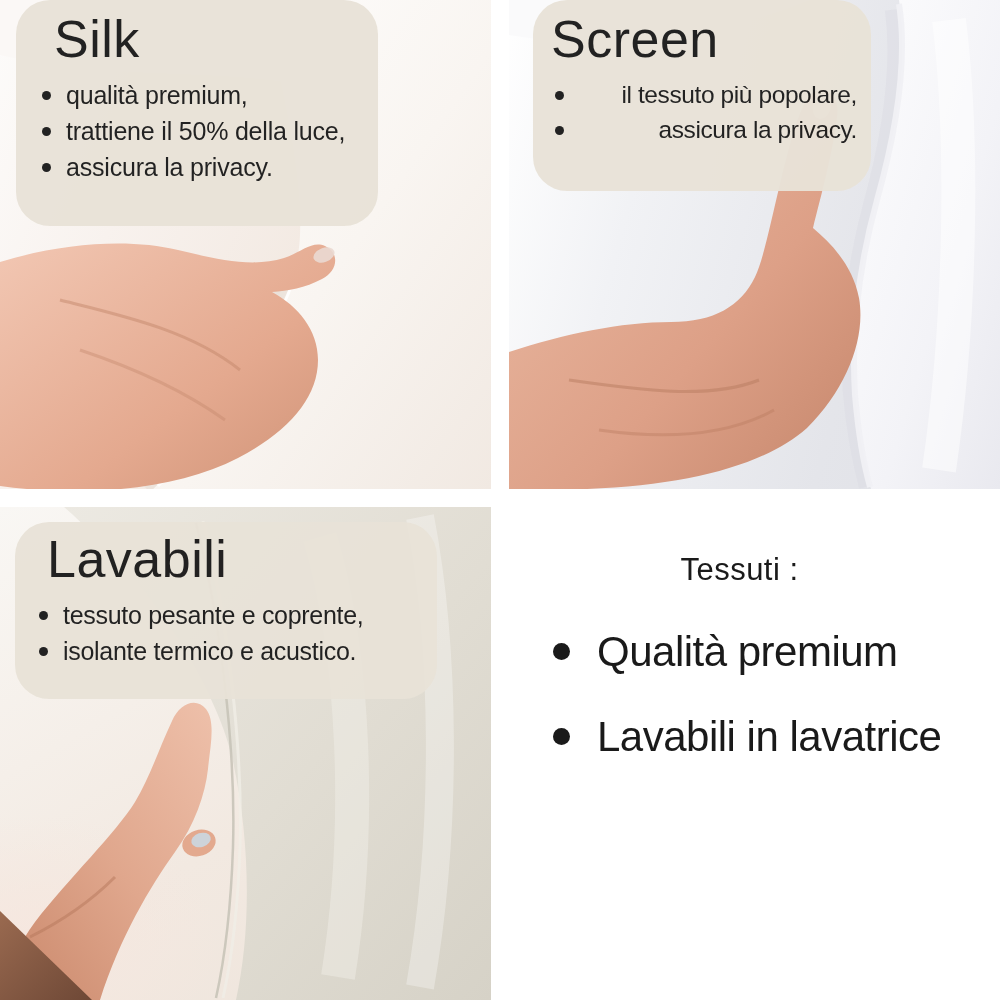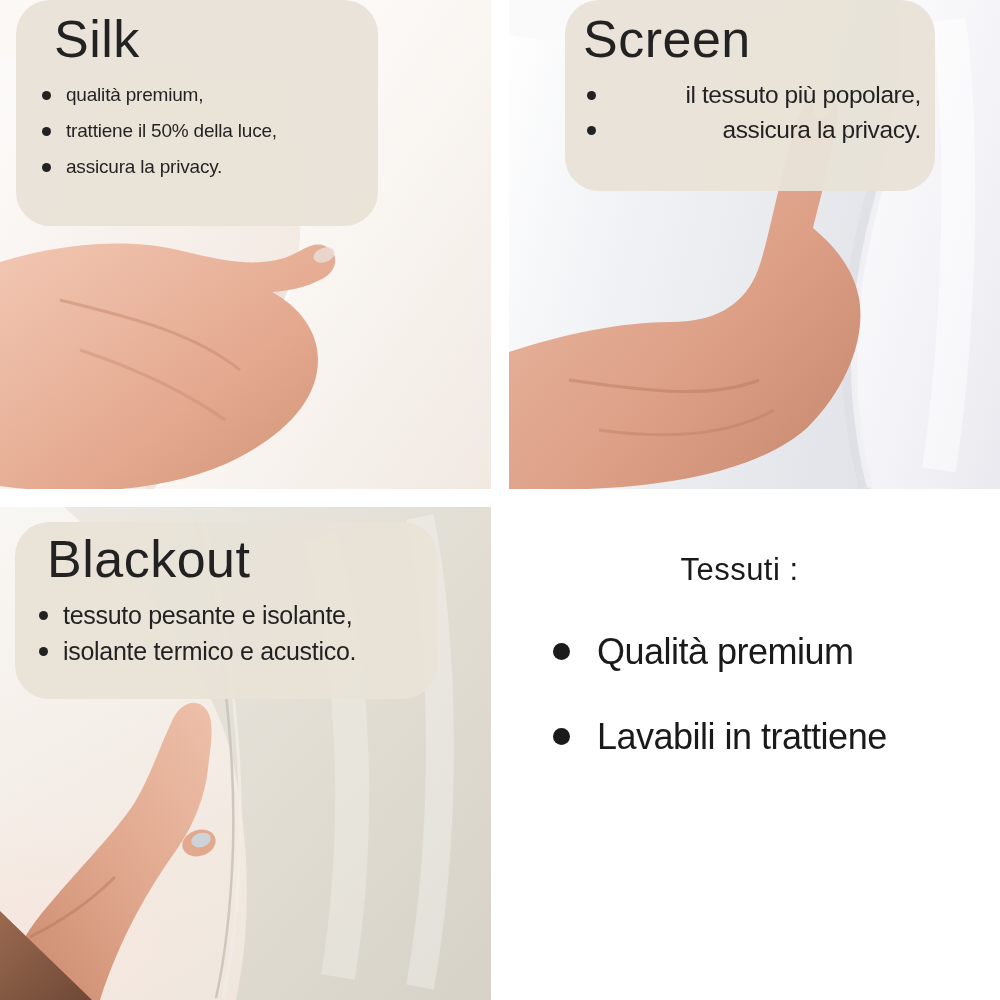--- a/index.html
+++ b/index.html
@@ -22,51 +22,51 @@
     background:
       radial-gradient(260px 180px at 8% 88%, #f6e7df 0%, rgba(246,231,223,0) 70%),
       linear-gradient(150deg,#f9f7f4 0%,#f5efe9 35%,#f2e9e1 60%,#eee4db 100%);
   }
 
   .overlay{
     position:absolute;background:var(--overlay-beige,#e9e3d8);
     border-radius:34px;opacity:.96;
   }
   .cell.silk .overlay{left:16px;top:0;width:362px;height:226px;padding:8px 16px 0 20px;box-sizing:border-box;}
-  .cell.screen .overlay{left:24px;top:0;width:370px;height:191px;padding:8px 14px 0 16px;box-sizing:border-box;margin-left:32px;}
+  .cell.screen .overlay{left:24px;top:0;width:338px;height:191px;padding:8px 14px 0 16px;box-sizing:border-box;}
   .cell.blackout .overlay{left:15px;top:15px;width:422px;height:177px;padding:6px 12px 0 18px;box-sizing:border-box;}
 
   .card-title{
     margin:2px 0 7px 0;font-size:52px;line-height:1.15;font-weight:500;
     letter-spacing:.5px;color:var(--text-dark,#1a1a1a);
   }
   .cell.silk .card-title{margin-left:18px;}
   .cell.screen .card-title{margin-left:2px;}
   .cell.blackout .card-title{margin-left:14px;}
 
   ul.card-list{list-style:none;margin:0;padding:0;}
   ul.card-list li{
-    position:relative;padding-left:30px;font-size:19px;line-height:36px;
+    position:relative;padding-left:30px;font-size:25px;line-height:36px;
     letter-spacing:-.2px;font-weight:400;
   }
   ul.card-list li::before{
     content:"";position:absolute;left:6px;top:14px;width:9px;height:9px;
     border-radius:50%;background:var(--text-dark,#1a1a1a);
   }
   .cell.screen ul.card-list li{font-size:24.5px;line-height:35px;white-space:nowrap;letter-spacing:-.4px;text-align:right;}
   .cell.blackout ul.card-list li{font-size:25px;line-height:36px;white-space:nowrap;letter-spacing:-.3px;}
 
   .summary-inner{position:relative;width:100%;height:100%;}
   .summary-title{
     margin:45px 30px 0 0;text-align:center;font-size:31px;font-weight:400;
     letter-spacing:.5px;
   }
   ul.summary-list{list-style:none;margin:38px 0 0 40px;padding:0;}
   ul.summary-list li{
-    position:relative;padding-left:48px;font-size:36px;line-height:52px;
+    position:relative;padding-left:48px;font-size:42px;line-height:52px;
     letter-spacing:-.5px;white-space:nowrap;margin-bottom:33px;font-weight:400;
   }
   ul.summary-list li::before{
     content:"";position:absolute;left:4px;top:17px;width:17px;height:17px;
     border-radius:50%;background:var(--text-dark,#1a1a1a);
   }
 </style>
 </head>
 <body>
 
@@ -168,31 +168,31 @@
         <path d="M196,16 C220,110 236,240 233,340 C231,400 224,455 216,491" stroke="#c6c2b6" stroke-width="2.5" fill="none" opacity="0.85"></path>
         <path d="M203,14 C227,108 243,240 240,340 C238,400 231,455 223,491" stroke="#f0ede6" stroke-width="3" fill="none" opacity="0.8"></path>
         <path d="M320,30 C355,150 362,320 338,470" stroke="#f2efe9" stroke-width="34" fill="none" opacity="0.45"></path>
         <path d="M420,10 C445,140 448,320 420,480" stroke="#ffffff" stroke-width="28" fill="none" opacity="0.3"></path>
         <ellipse cx="199" cy="336" rx="17" ry="13" transform="rotate(-18 199 336)" fill="#e3a98e"></ellipse>
         <ellipse cx="201" cy="333" rx="10" ry="7" transform="rotate(-18 201 333)" fill="#cdd3d9"></ellipse>
         <path d="M0,404 L92,493 L0,493 Z" fill="url(#armBlk)"></path>
       </svg>
     </div>
     <div class="overlay">
-      <h2 class="card-title">Blackout</h2>
+      <h2 class="card-title">Lavabili</h2>
       <ul class="card-list">
-        <li>tessuto pesante e isolante,</li>
+        <li>tessuto pesante e coprente,</li>
         <li>isolante termico e acustico.</li>
       </ul>
     </div>
   </section>
 
   <section class="cell summary">
     <div class="summary-inner">
       <h2 class="summary-title">Tessuti :</h2>
       <ul class="summary-list">
         <li>Qualità premium</li>
-        <li>Lavabili in trattiene</li>
+        <li>Lavabili in lavatrice</li>
       </ul>
     </div>
   </section>
 
 </div>
 
 </body></html>

